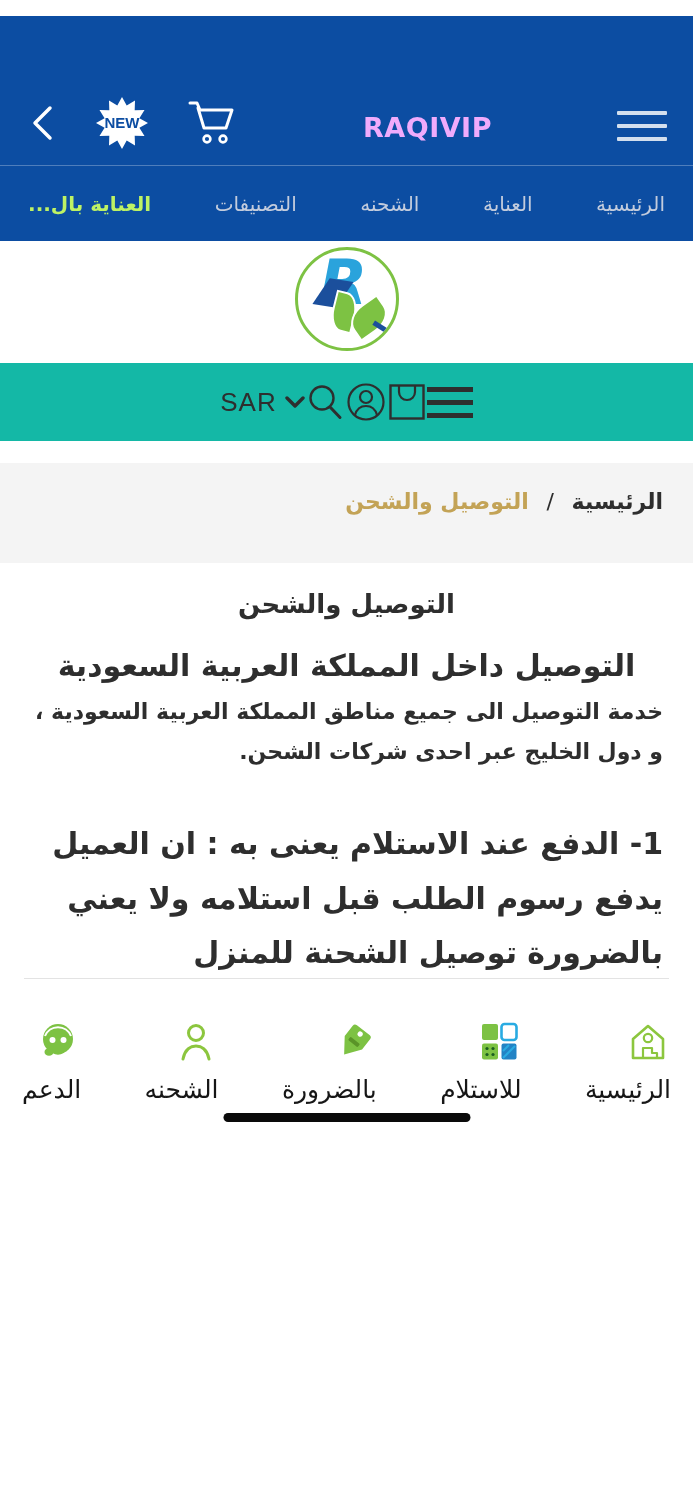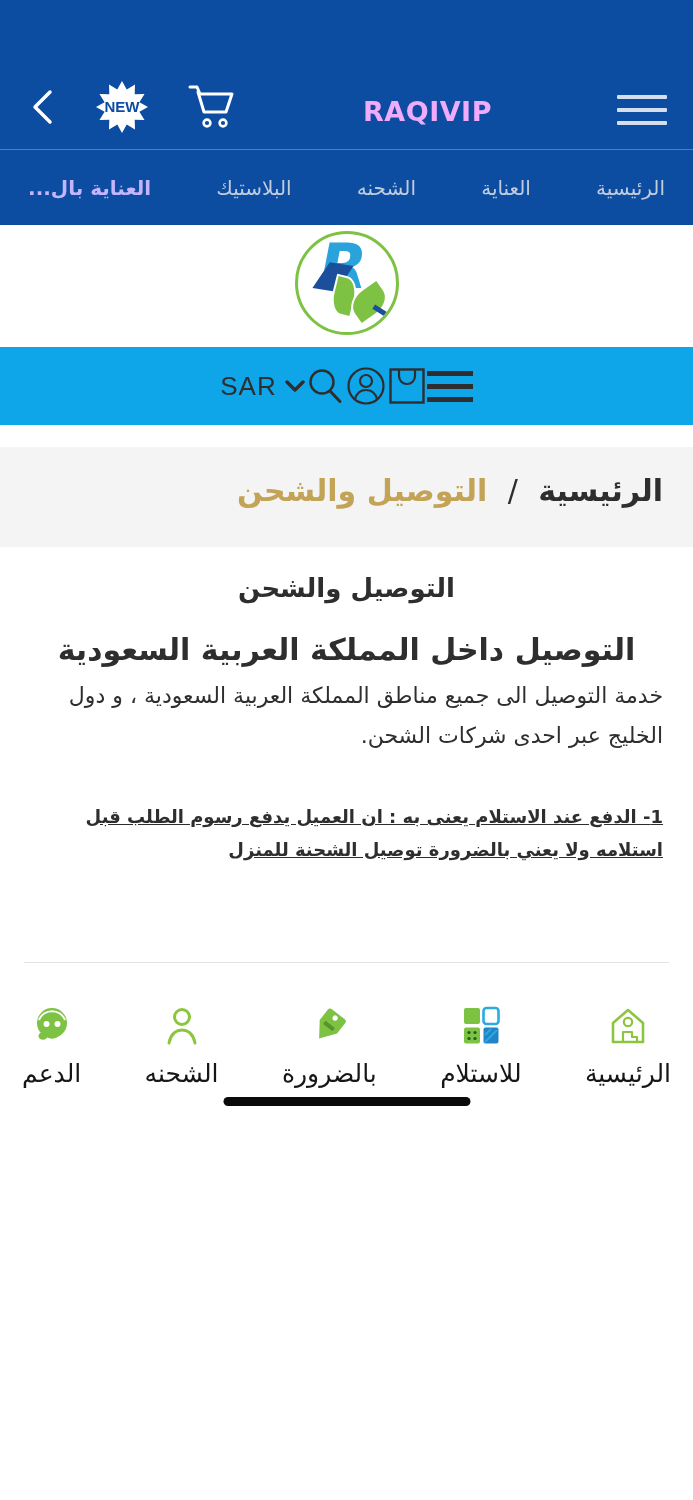--- a/index.html
+++ b/index.html
@@ -1,71 +1,71 @@
 <!DOCTYPE html>
 <html lang="ar"><head>
 <meta charset="utf-8">
 <style>
   * { margin:0; padding:0; box-sizing:border-box; }
   html,body { background:#ffffff; }
   body { font-family:"DejaVu Sans", sans-serif; }
-  .screen { position:relative; width:693px; height:1116px; margin:0 auto; background:#ffffff; overflow:hidden; }
+  .screen { position:relative; width:693px; height:1116px; margin:16px auto; background:#ffffff; overflow:hidden; }
 
   
   .appbar { background:#0C4DA2; }
   .appbar-row1 { height:150px; display:flex; align-items:flex-end; padding:0 26px 14px 26px; border-bottom:1px solid rgba(255,255,255,0.28); }
   .appbar-row1 .left-group { display:flex; align-items:center; gap:34px; }
   .icon-btn { background:none; border:none; cursor:pointer; display:flex; align-items:center; justify-content:center; padding:0; }
   .app-title { flex:1; text-align:center; color:#f0abfc; font-size:27px; font-weight:bold; letter-spacing:0.5px; padding-bottom:8px; }
   .burger-top { display:flex; flex-direction:column; gap:9px; padding-bottom:10px; }
   .burger-top span { display:block; width:50px; height:4px; background:rgba(255,255,255,0.82); border-radius:1px; }
   .new-badge-wrap { position:relative; }
   .new-badge-text { fill:#0C4DA2; font-size:15px; font-weight:bold; }
 
   
   .cat-nav { height:75px; display:flex; align-items:center; justify-content:space-between; padding:0 28px; direction:rtl; }
   .cat-nav a { text-decoration:none; color:#C3CCDD; font-size:20px; white-space:nowrap; }
-  .cat-nav a.active { color:#c4b5fd; font-weight:bold; }
+  .cat-nav a.active { color:#bef264; font-weight:bold; }
 
   
   .logo-section { height:122px; display:flex; justify-content:center; align-items:flex-start; padding-top:6px; background:#fff; }
   .logo-circle { position:relative; width:104px; height:104px; border:3px solid #7DC243; border-radius:50%; background:#fff; overflow:hidden; }
   .logo-r { position:absolute; top:-4px; left:22px; font-size:62px; font-weight:bold; font-style:italic; color:#2AA3DC; }
   .logo-r-accent { position:absolute; top:30px; left:22px; width:26px; height:26px; background:#1B4F9C; transform:skewX(-28deg) rotate(8deg); }
   .leaf { position:absolute; background:#7DC243; border-radius:0 55% 0 55%; }
   .leaf1 { width:24px; height:40px; top:42px; left:34px; transform:rotate(14deg); border:2px solid #fff; }
   .leaf2 { width:30px; height:40px; top:48px; left:56px; transform:rotate(55deg); border:2px solid #fff; }
   .logo-tail { position:absolute; width:22px; height:5px; background:#1B4F9C; top:76px; left:74px; transform:rotate(32deg); }
 
   
-  .toolbar { height:78px; display:flex; align-items:center; justify-content:center; background:#0ea5e9; }
+  .toolbar { height:78px; display:flex; align-items:center; justify-content:center; background:#14b8a6; }
   .currency { display:flex; align-items:center; gap:8px; border:none; background:none; cursor:pointer; }
   .currency-label { font-size:26px; color:#2E2E2E; letter-spacing:1px; }
   .burger-dark { display:flex; flex-direction:column; gap:8px; }
   .burger-dark span { display:block; width:46px; height:5px; background:#2E2E2E; }
   .toolbar svg { display:block; }
 
   
-  .breadcrumb { height:100px; background:#F4F4F4; direction:rtl; padding:26px 30px 0 40px; font-size:30px; font-weight:bold; margin-top:22px;text-align:right; }
+  .breadcrumb { height:100px; background:#F4F4F4; direction:rtl; padding:26px 30px 0 40px; font-size:22px; font-weight:bold; margin-top:22px;text-align:right; }
   .breadcrumb a { color:#2E2E2E; text-decoration:none; }
   .breadcrumb .sep { color:#2E2E2E; margin:0 10px; font-weight:normal; }
   .breadcrumb .current { color:#C3A356; }
 
   
   .content { direction:rtl; padding:26px 30px 0 30px; color:#2E2E2E; }
   .content h1 { text-align:center; font-size:26px; font-weight:bold; margin-bottom:24px; }
   .content h2 { text-align:center; font-size:30px; font-weight:bold; line-height:1.5; margin-bottom:4px; }
-  .content .intro { font-size:22px; font-weight:normal; line-height:1.8; margin-bottom:46px; }
-  .content .point { font-size:18px; font-weight:bold; line-height:1.82;text-decoration:underline; }
+  .content .intro { font-size:22px; font-weight:bold; line-height:1.8; margin-bottom:46px; }
+  .content .point { font-size:30px; font-weight:bold; line-height:1.82; }
 
   
   .bottom-bar { position:absolute; left:0; right:0; bottom:0; background:#fff; }
   .bottom-divider { height:1px; background:#E3E3E3; margin:0 24px; }
   .bottom-nav { direction:rtl; display:flex; justify-content:space-between; align-items:flex-end; padding:40px 22px 28px 22px; }
-  .bnav-item { display:flex; flex-direction:column; align-items:center; gap:10px; background:none; border:none; cursor:pointer; }
+  .bnav-item { display:flex; flex-direction:column; gap:10px; background:none; border:none; cursor:pointer; }
   .bnav-item .lbl { font-size:25px; color:#161616; font-weight:500; white-space:nowrap; }
   .home-indicator { position:absolute; left:50%; transform:translateX(-50%); bottom:10px; width:247px; height:9px; background:#0A0A0A; border-radius:5px; }
 </style>
 </head>
 <body>
 
 <div class="screen">
 
   <header class="appbar">
     <div class="appbar-row1">
@@ -94,21 +94,21 @@
         <span></span>
           <span></span>
           <span></span>
       </button>
     </div>
 
     <nav class="cat-nav">
       <a href="#">الرئيسية</a>
       <a href="#">العناية</a>
       <a href="#">الشحنه</a>
-      <a href="#">البلاستيك</a>
+      <a href="#">التصنيفات</a>
       <a href="#" class="active">العناية بال...</a>
     </nav>
   </header>
 
   <section class="logo-section">
     <div class="logo-circle">
       <span class="logo-r">R</span>
       <span class="logo-r-accent"></span>
       <span class="leaf leaf1"></span>
       <span class="leaf leaf2"></span>

